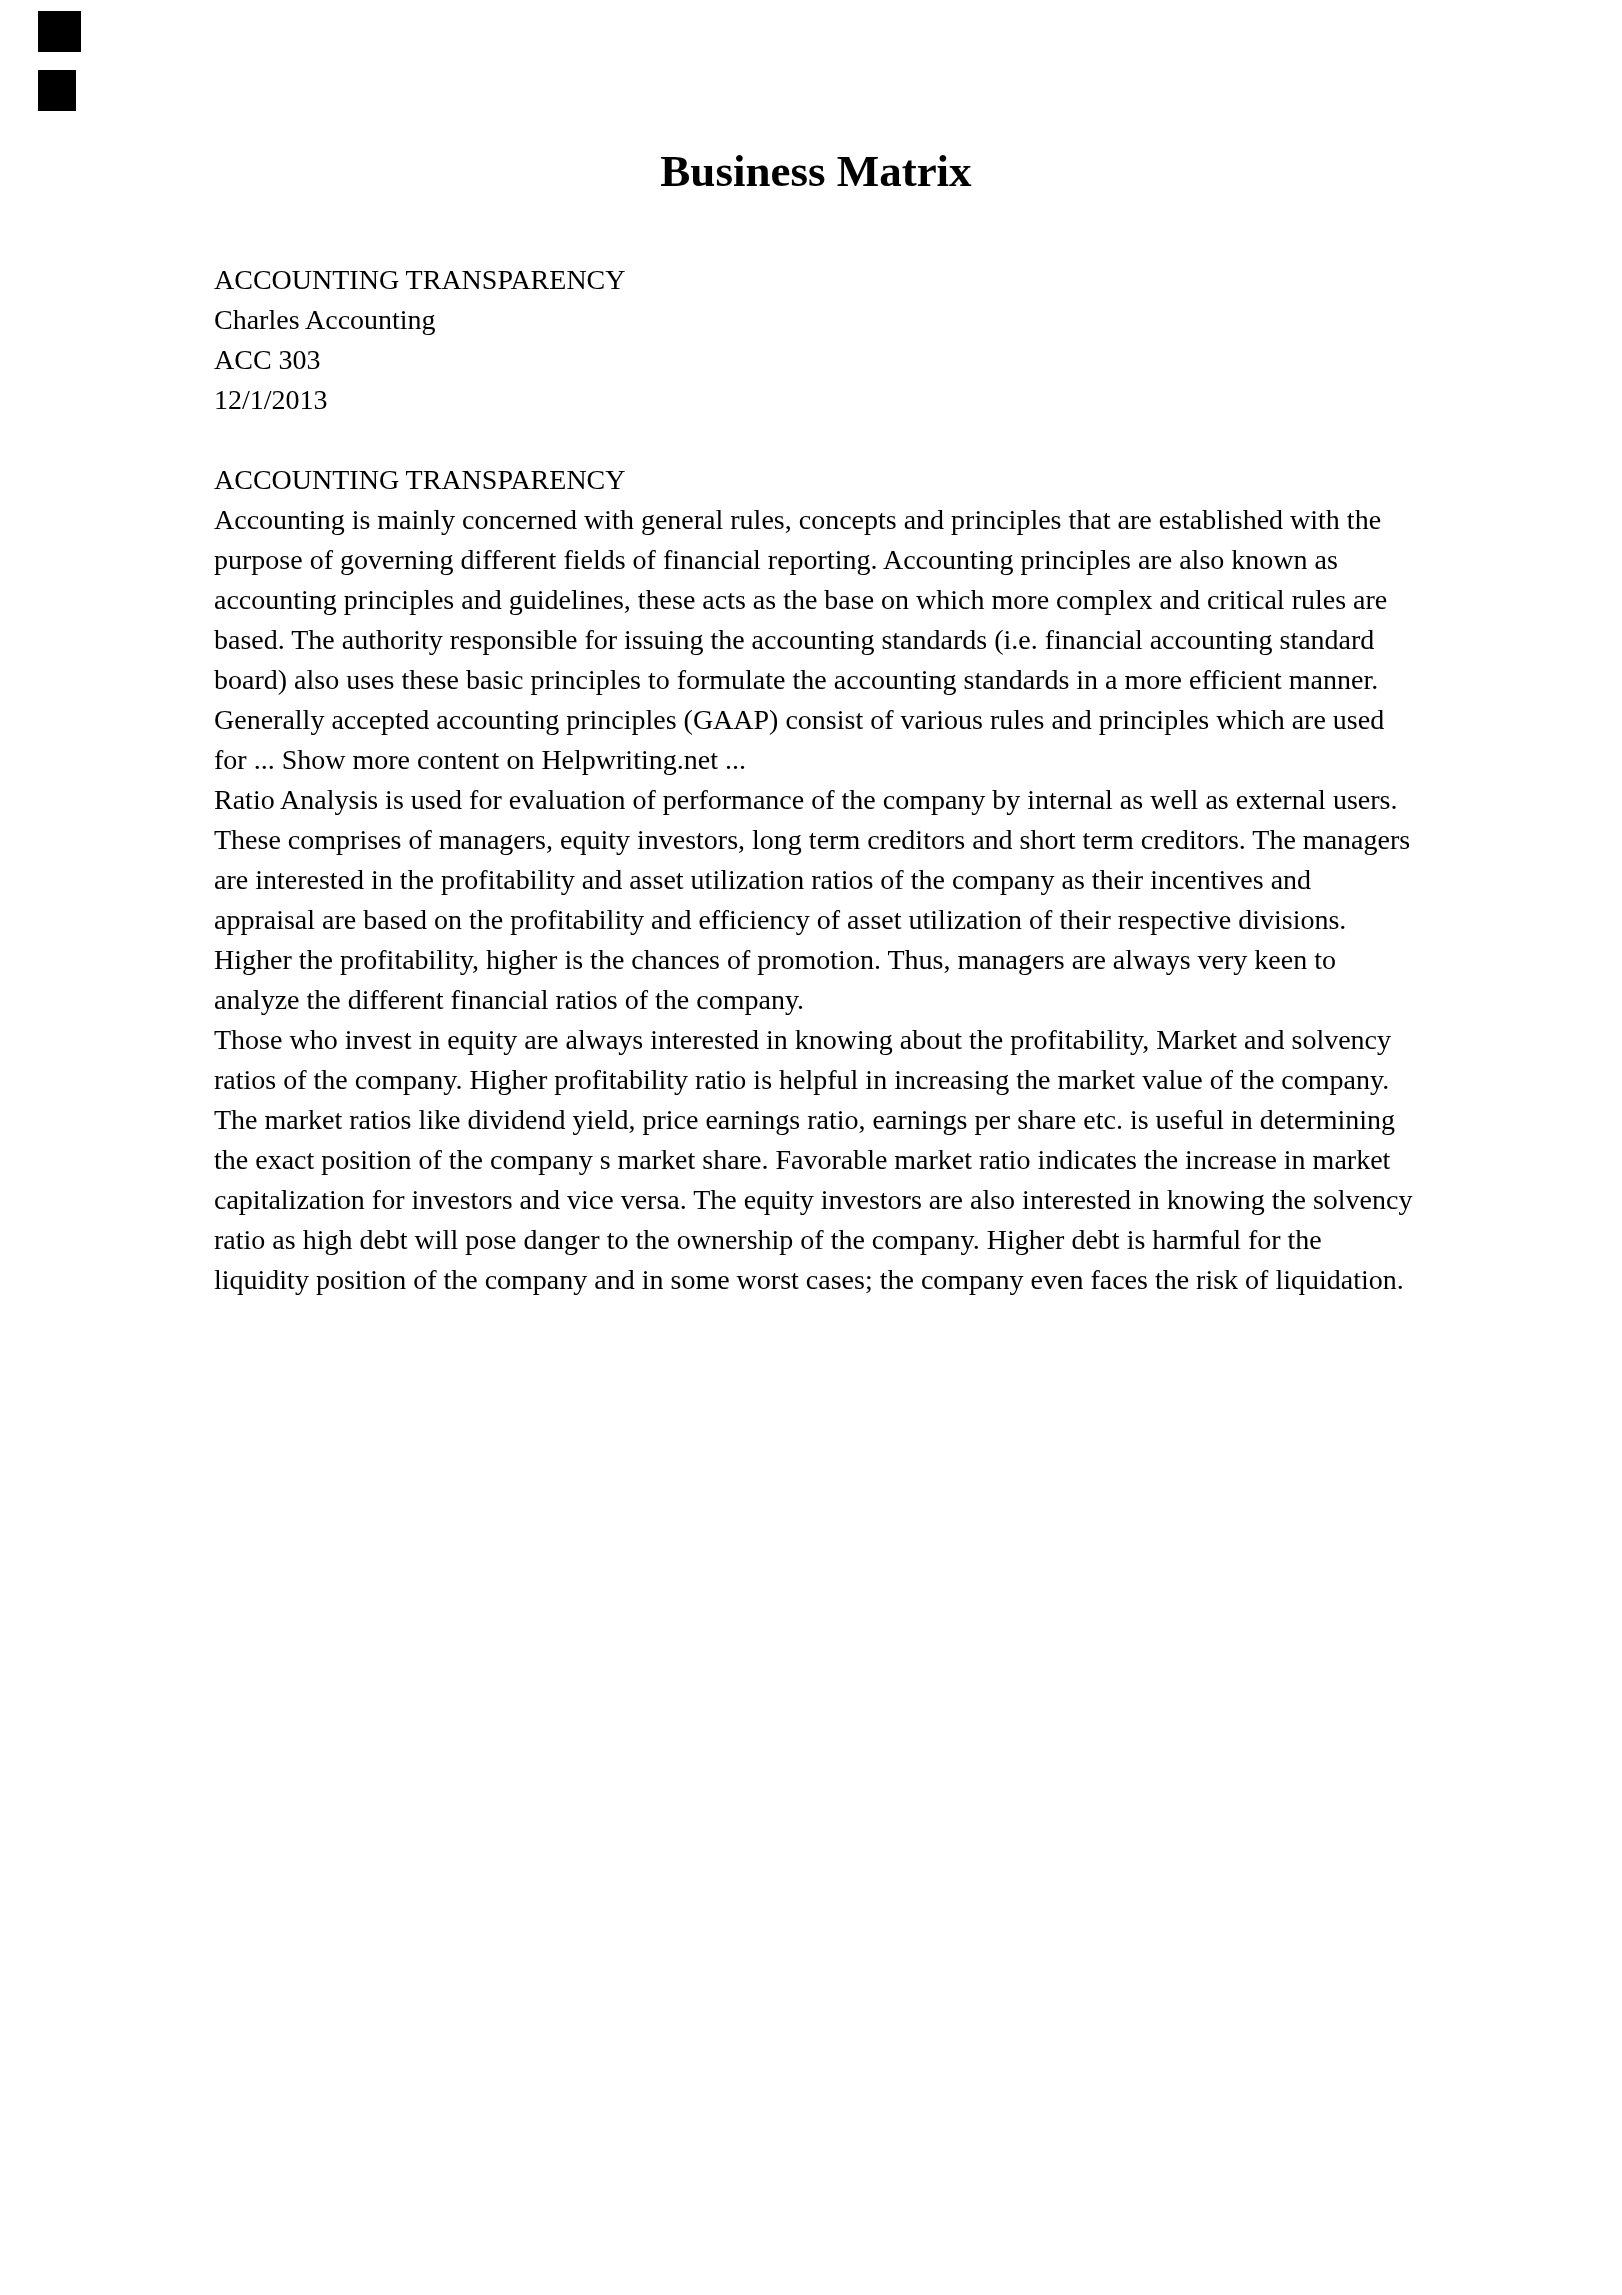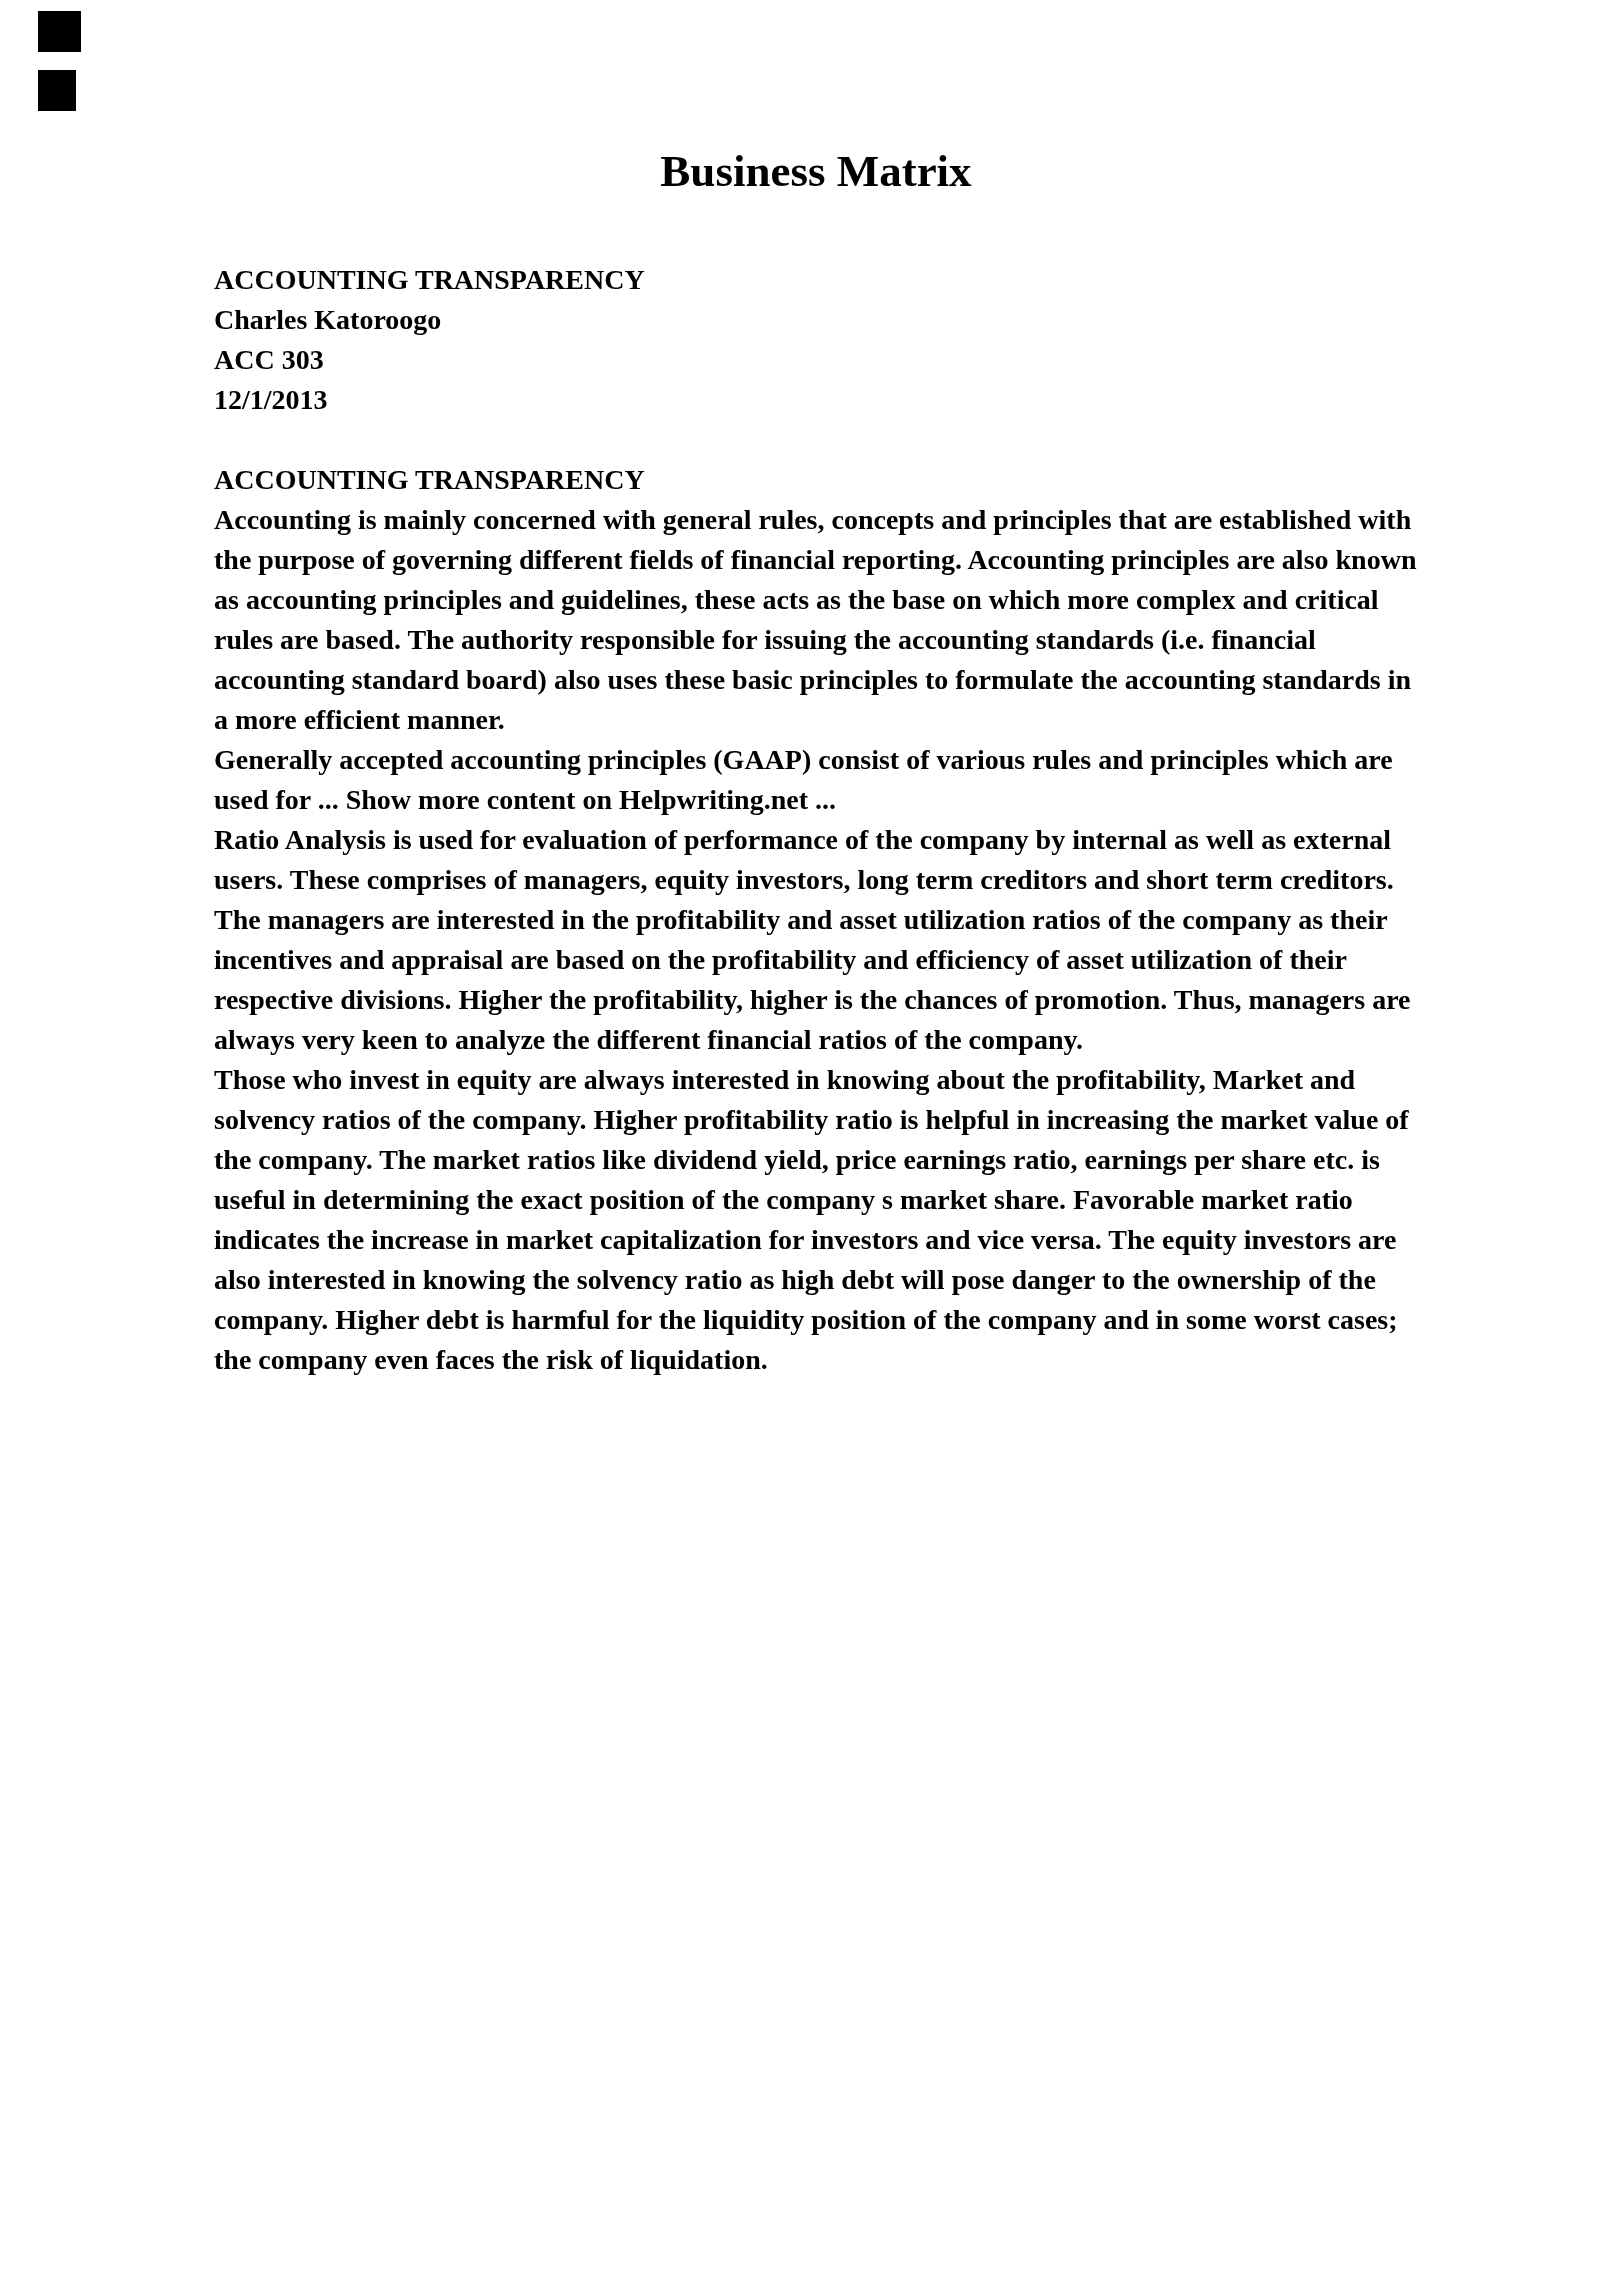--- a/index.html
+++ b/index.html
@@ -33,42 +33,42 @@
     margin: 0 0 62px 0;
     font-size: 45px;
     font-weight: bold;
     text-align: center;
     line-height: 1.2;
   }
   .line, .para {
     margin: 0;
     font-size: 28px;
     line-height: 40px;
-    font-weight: bold;
+    font-weight: normal;
     text-align: left;
   }
   .spacer {
     height: 40px;
   }
 </style>
 </head>
 <body>
 
 <div class="page">
 
   <div class="artifact a1"></div>
   <div class="artifact a2"></div>
 
   <div class="content">
 
     <h1 class="doc-title">Business Matrix</h1>
 
     <div class="header-block">
       <p class="line">ACCOUNTING TRANSPARENCY</p>
-      <p class="line">Charles Katoroogo</p>
+      <p class="line">Charles Accounting</p>
       <p class="line">ACC 303</p>
       <p class="line">12/1/2013</p>
     </div>
 
     <div class="spacer"></div>
 
     <p class="line">ACCOUNTING TRANSPARENCY</p>
 
     <p class="para">Accounting is mainly concerned with general rules, concepts and principles that are established with the purpose of governing different fields of financial reporting. Accounting principles are also known as accounting principles and guidelines, these acts as the base on which more complex and critical rules are based. The authority responsible for issuing the accounting standards (i.e. financial accounting standard board) also uses these basic principles to formulate the accounting standards in a more efficient manner.</p>
     <p class="para">Generally accepted accounting principles (GAAP) consist of various rules and principles which are used for ... Show more content on Helpwriting.net ...</p>

